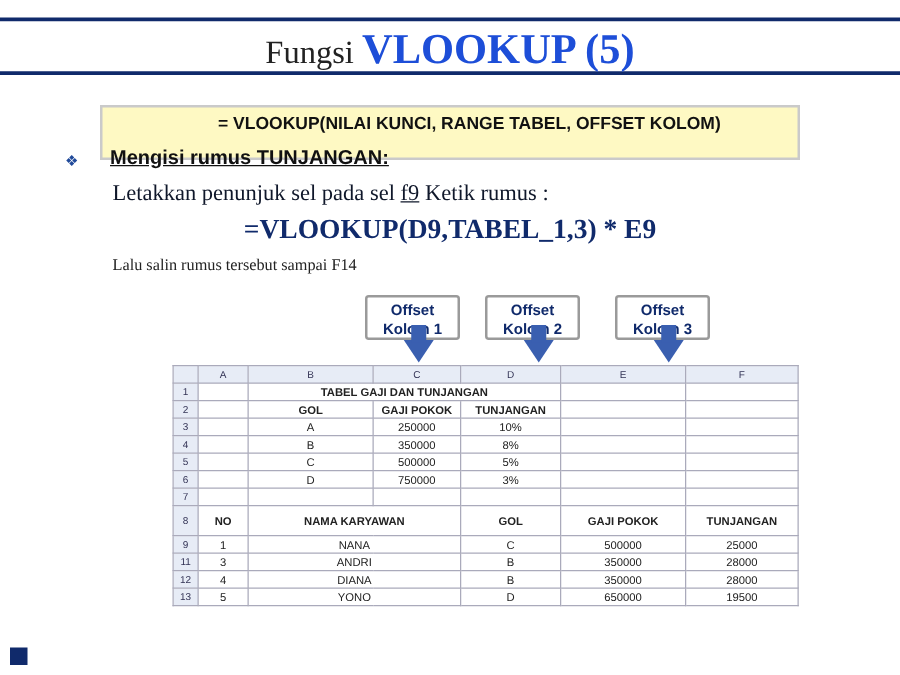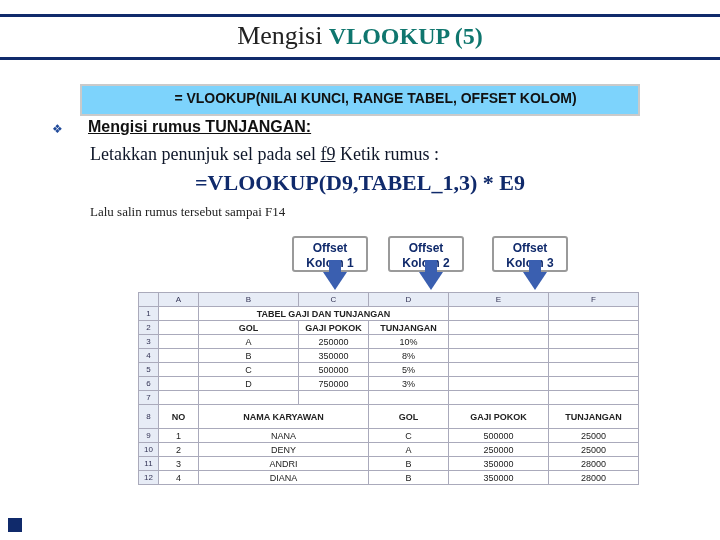--- a/index.html
+++ b/index.html
@@ -23,31 +23,31 @@
     border-top: 3px solid #102a6b;
     border-bottom: 3px solid #102a6b;
     text-align: center;
     padding-top: 4px;
   }
   .title-fun {
     font-size: 26px;
     color: #222;
   }
   .title-vl {
-    font-size: 24px;
-    font-weight: bold;
-    color: #0f766e;
+    font-size: 34px;
+    font-weight: bold;
+    color: #1d4ed8;
   }
   .syntax-box {
     position: absolute;
     top: 84px; left: 80px;
     width: 560px;
-    height: 32px;
+    height: 44px;
     border: 2px solid #cacaca;
-    background: #7dd3fc;
+    background: #fef9c3;
     text-align: center;
     font-family: Arial, sans-serif;
     font-weight: bold;
     font-size: 14px;
     color: #111;
     line-height: 24px;
     padding-left: 31px;
   }
   .bullet {
     position: absolute;
@@ -156,21 +156,21 @@
     font-weight: bold;
     font-size: 9px;
   }
 </style>
 </head>
 <body>
 
 <div class="corner-dot"></div>
 
 <div class="title-band">
-  <span class="title-fun">Mengisi </span><span class="title-vl">VLOOKUP (5)</span>
+  <span class="title-fun">Fungsi </span><span class="title-vl">VLOOKUP (5)</span>
 </div>
 
 <div class="syntax-box">= VLOOKUP(NILAI KUNCI, RANGE TABEL, OFFSET KOLOM)</div>
 
 <div class="bullet">❖</div>
 <div class="sub1">Mengisi rumus TUNJANGAN:</div>
 <div class="sub2">
   <span>Letakkan penunjuk sel pada sel </span><span class="u">f9</span><span> Ketik rumus :</span>
 </div>
 <div class="formula">=VLOOKUP(D9,TABEL_1,3) * E9</div>
@@ -284,38 +284,38 @@
   </tr>
   <tr>
     <td class="rowhdr">9</td>
     <td>1</td>
     <td colspan="2">NANA</td>
     <td>C</td>
     <td>500000</td>
     <td>25000</td>
   </tr>
   <tr>
-    <td class="rowhdr">10</td>
-    <td>2</td>
-    <td colspan="2">DENY</td>
-    <td>A</td>
-    <td>250000</td>
-    <td>25000</td>
-  </tr>
-  <tr>
     <td class="rowhdr">11</td>
     <td>3</td>
     <td colspan="2">ANDRI</td>
     <td>B</td>
     <td>350000</td>
     <td>28000</td>
   </tr>
   <tr>
     <td class="rowhdr">12</td>
     <td>4</td>
     <td colspan="2">DIANA</td>
     <td>B</td>
     <td>350000</td>
     <td>28000</td>
   </tr>
+  <tr>
+    <td class="rowhdr">13</td>
+    <td>5</td>
+    <td colspan="2">YONO</td>
+    <td>D</td>
+    <td>650000</td>
+    <td>19500</td>
+  </tr>
 </tbody>
     </table>
 </div>
 
 </body></html>

